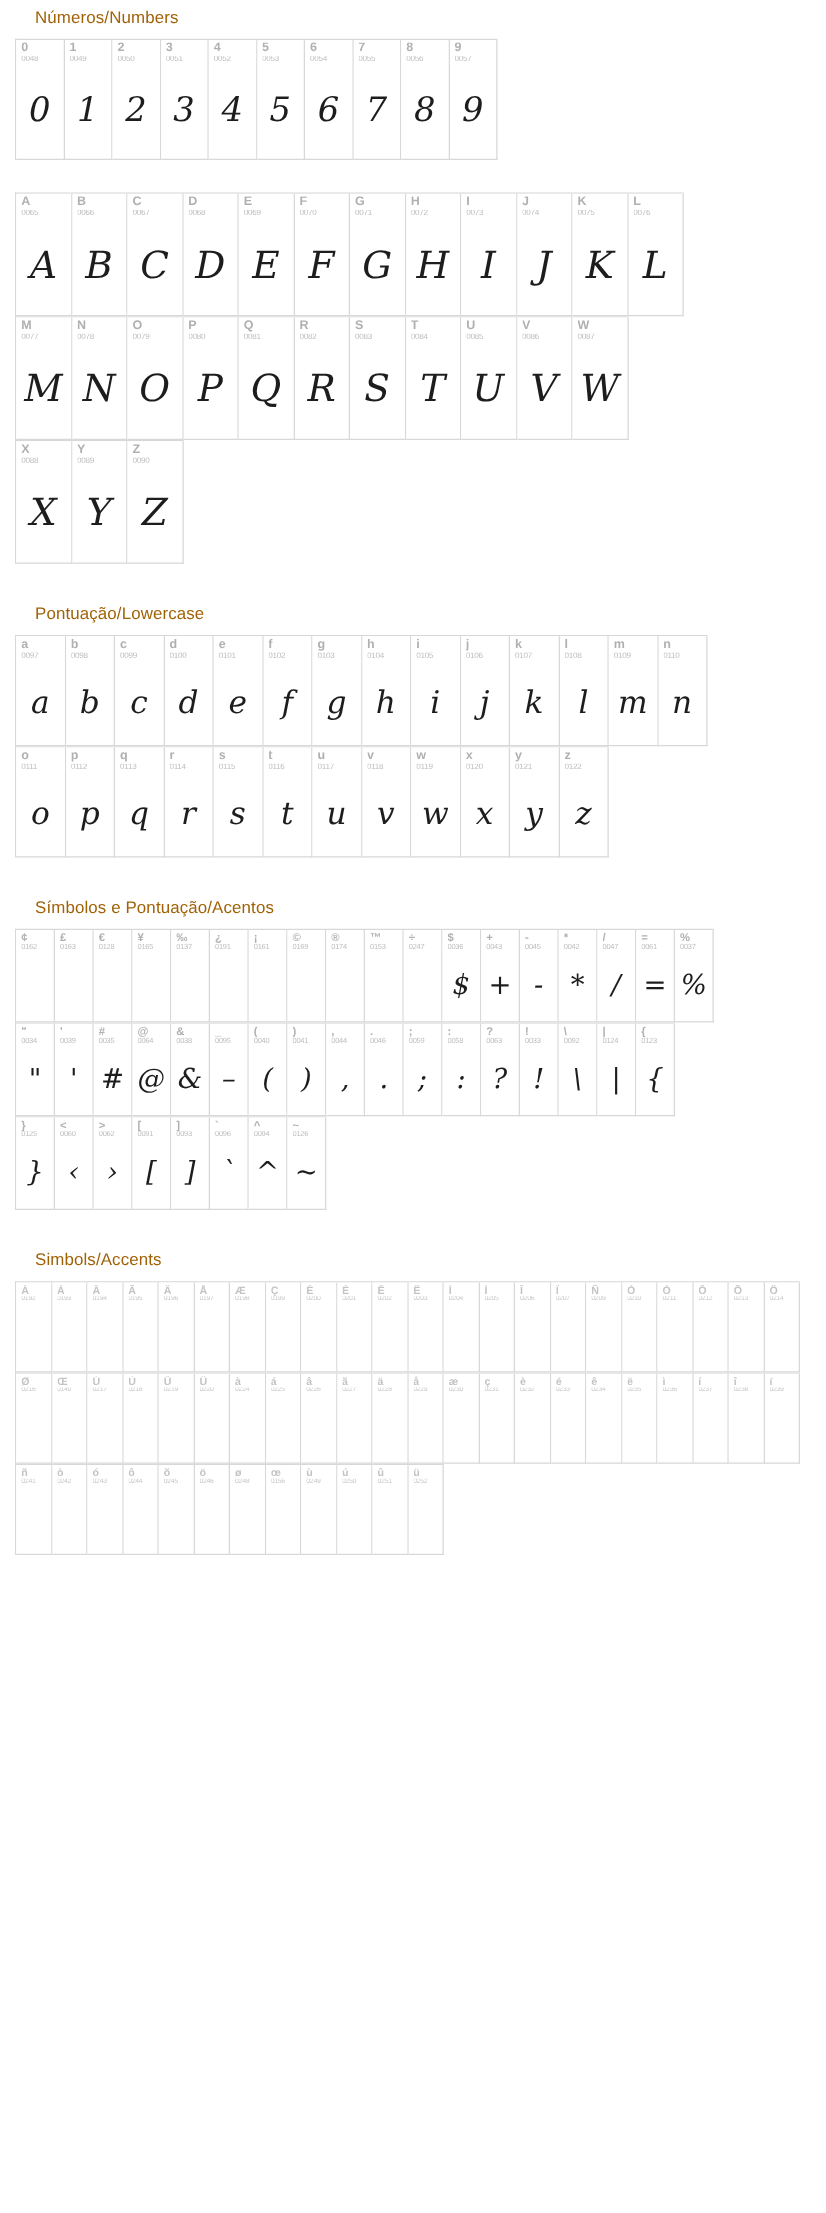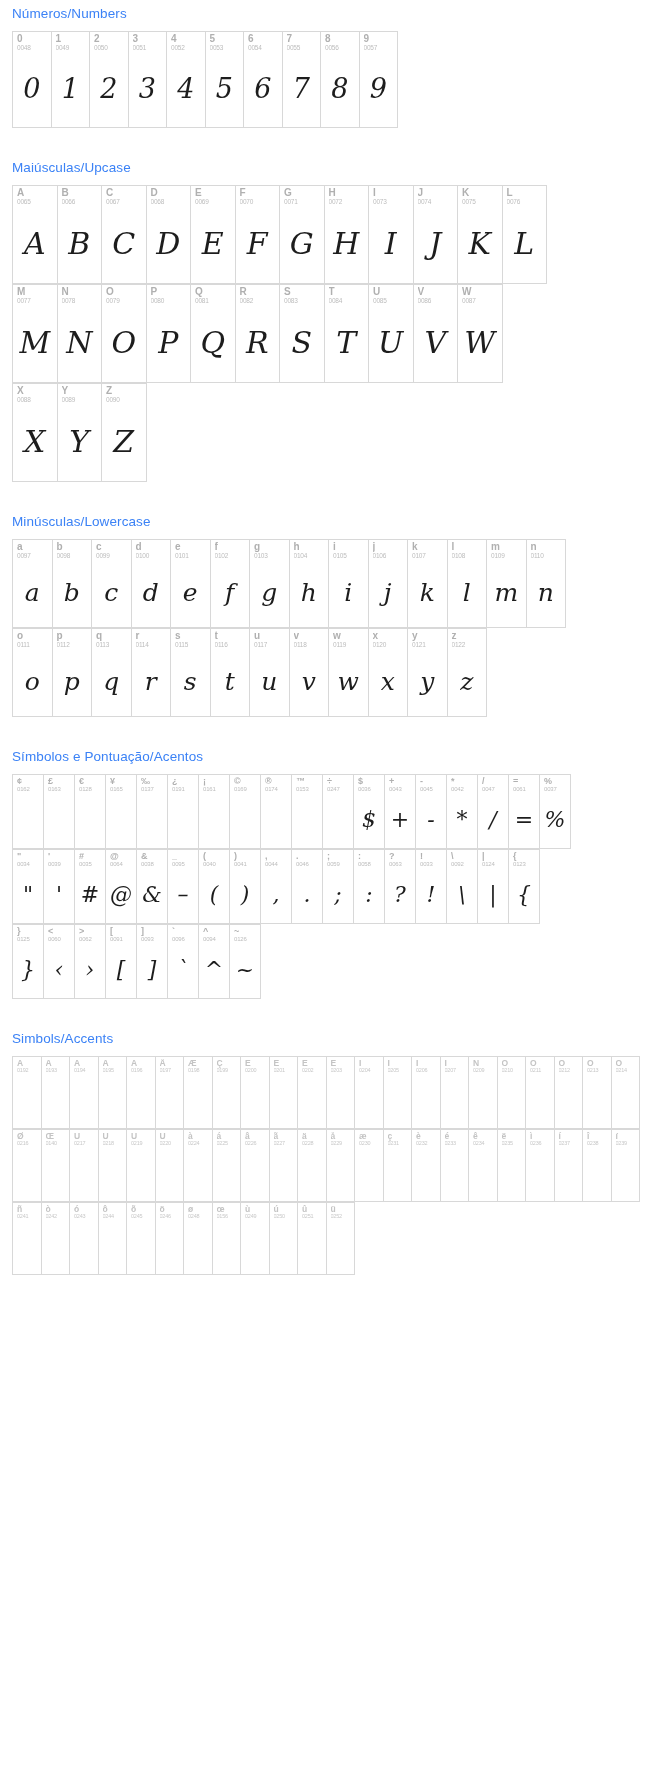--- a/index.html
+++ b/index.html
@@ -18,23 +18,23 @@
     width: 661px;
     padding: 0 0 20px 0;
     box-sizing: border-box;
   }
   .section {
     margin: 0 0 0 0;
     padding: 0 0 0 12px;
   }
   .section-title {
     font-size: 13.5px;
-    color: #3b82f6;
+    color: #a16207;
     font-weight: 400;
-    margin: 0 0 10px 0;
+    margin: 0 0 10px 16px;
     padding-top: 6px;
     letter-spacing: 0.1px;
   }
   .rows {
     margin: 0 0 26px 0;
   }
   .row {
     display: flex;
     flex-wrap: nowrap;
     margin: 0;
@@ -190,21 +190,20 @@
               <div class="meta">
                 <span class="ch-label">9</span>
                 <span class="code">0057</span>
               </div>
               <div class="glyph">9</div>
             </div>
           </div>
         </div>
       </div>
       <div class="section grp-upcase">
-        <div class="section-title">Maiúsculas/Upcase</div>
         <div class="rows">
           <div class="row">
             <div class="cell">
               <div class="meta">
                 <span class="ch-label">A</span>
                 <span class="code">0065</span>
               </div>
               <div class="glyph">A</div>
             </div>
             <div class="cell">
@@ -383,21 +382,21 @@
               <div class="meta">
                 <span class="ch-label">Z</span>
                 <span class="code">0090</span>
               </div>
               <div class="glyph">Z</div>
             </div>
           </div>
         </div>
       </div>
       <div class="section grp-lower">
-        <div class="section-title">Minúsculas/Lowercase</div>
+        <div class="section-title">Pontuação/Lowercase</div>
         <div class="rows">
           <div class="row">
             <div class="cell">
               <div class="meta">
                 <span class="ch-label">a</span>
                 <span class="code">0097</span>
               </div>
               <div class="glyph">a</div>
             </div>
             <div class="cell">

